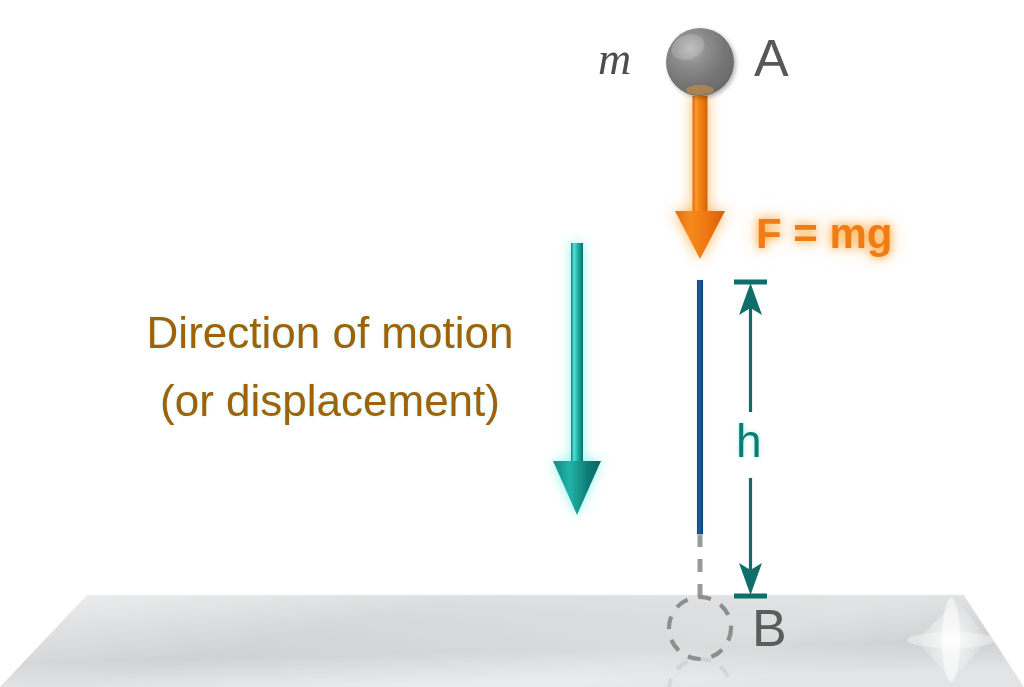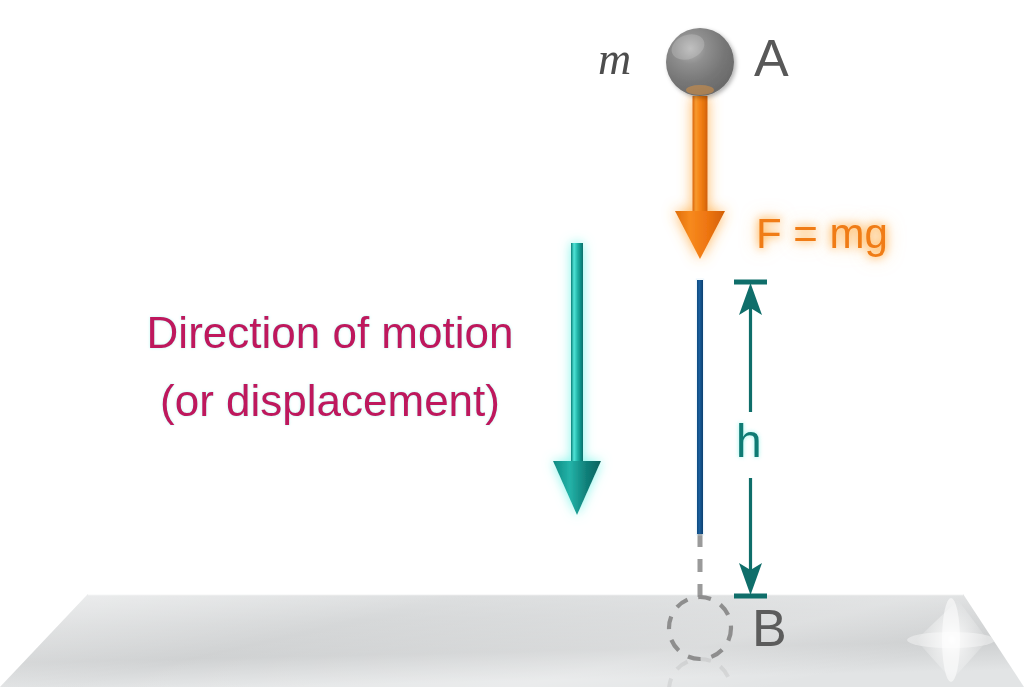--- a/index.html
+++ b/index.html
@@ -49,40 +49,40 @@
     left: 752px;
     top: 602px;
     font-size: 52px;
     color: #5c5c5c;
   }
   
   #label-force {
     left: 756px;
     top: 213px;
     font-size: 42px;
-    font-weight: normal;
+    font-weight: bold;
     color: #f07c16;
     text-shadow: 0 0 9px rgba(255,160,40,.95), 0 0 18px rgba(255,170,60,.6);
   }
   
   #label-h {
     left: 736px;
     top: 418px;
     font-size: 46px;
     color: #0f7b74;
     text-shadow: 0 0 4px rgba(120,240,230,.75);
   }
   
   #label-direction {
     left: 100px;
     top: 305px;
     width: 460px;
     text-align: center;
     font-size: 44px;
-    color: #be185d;
+    color: #a16207;
     line-height: 1.28;
     text-shadow: 0 0 3px rgba(130,245,235,.55);
   }
   #label-direction .line2 { display: block; margin-top: 12px; }
 </style>
 </head>
 <body>
 
 <div id="stage">
 

